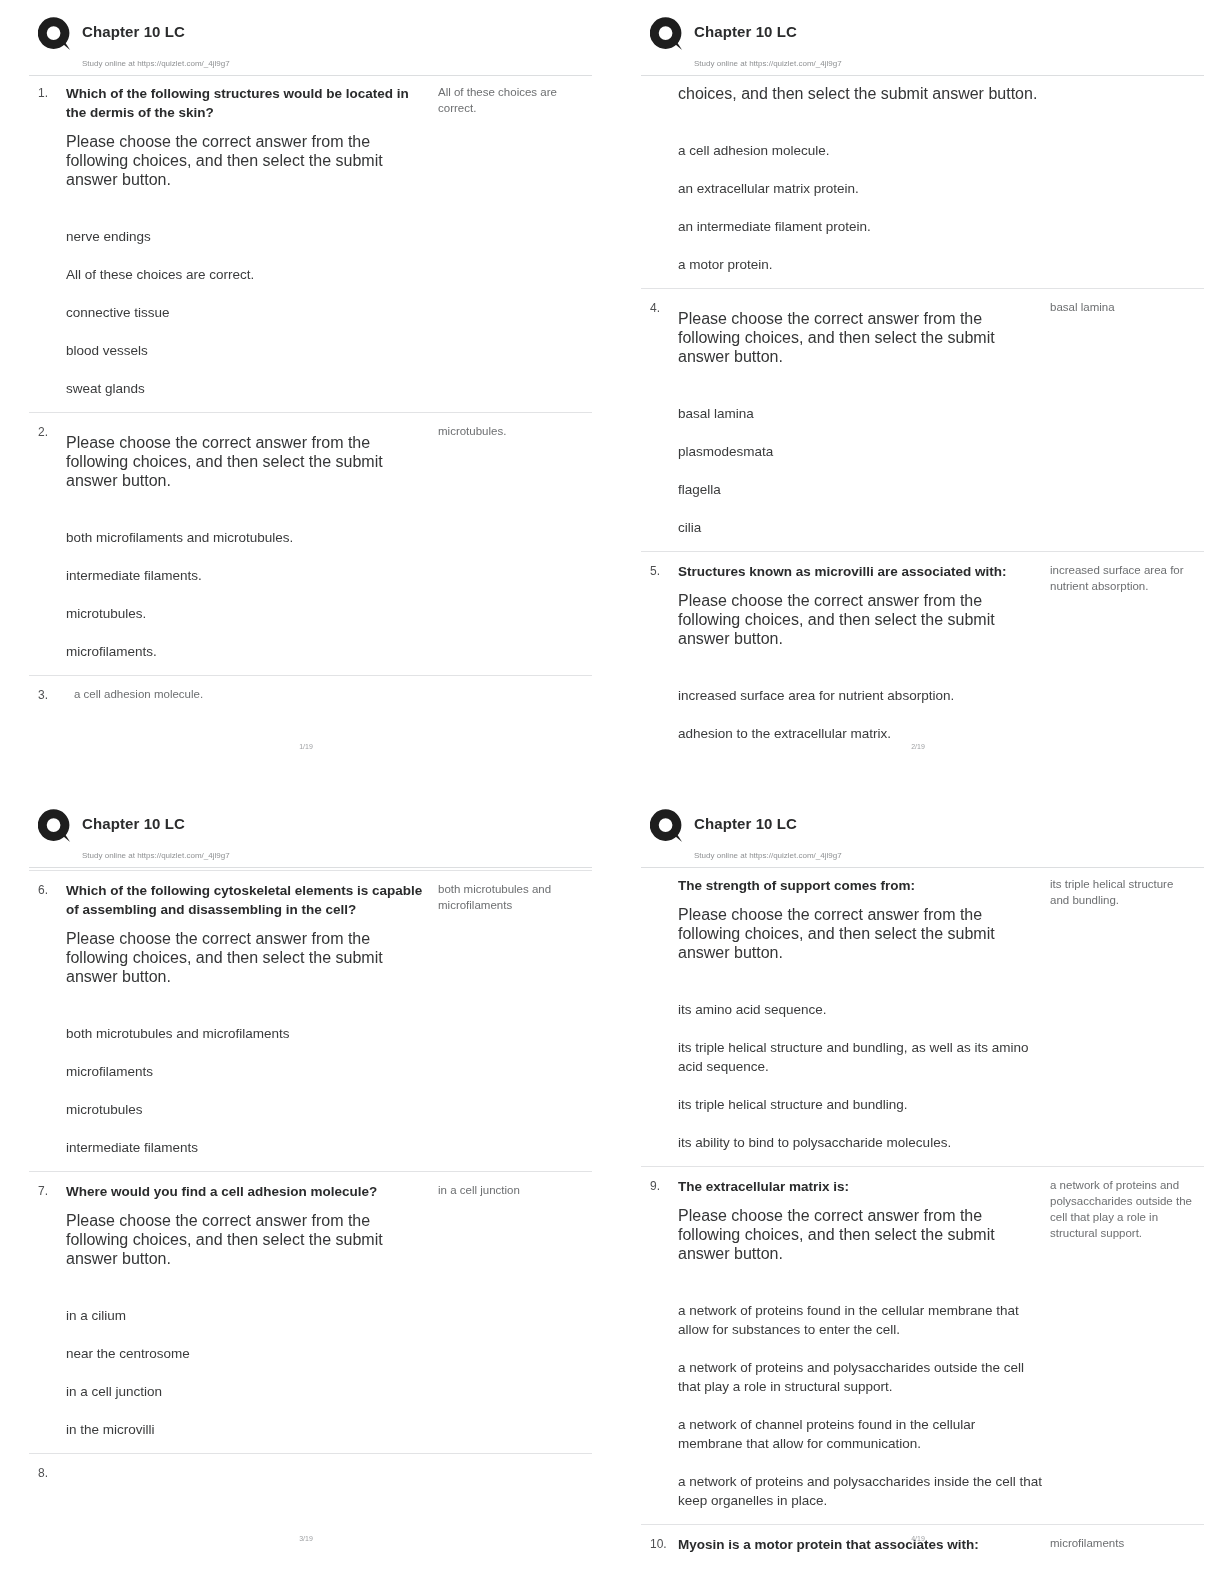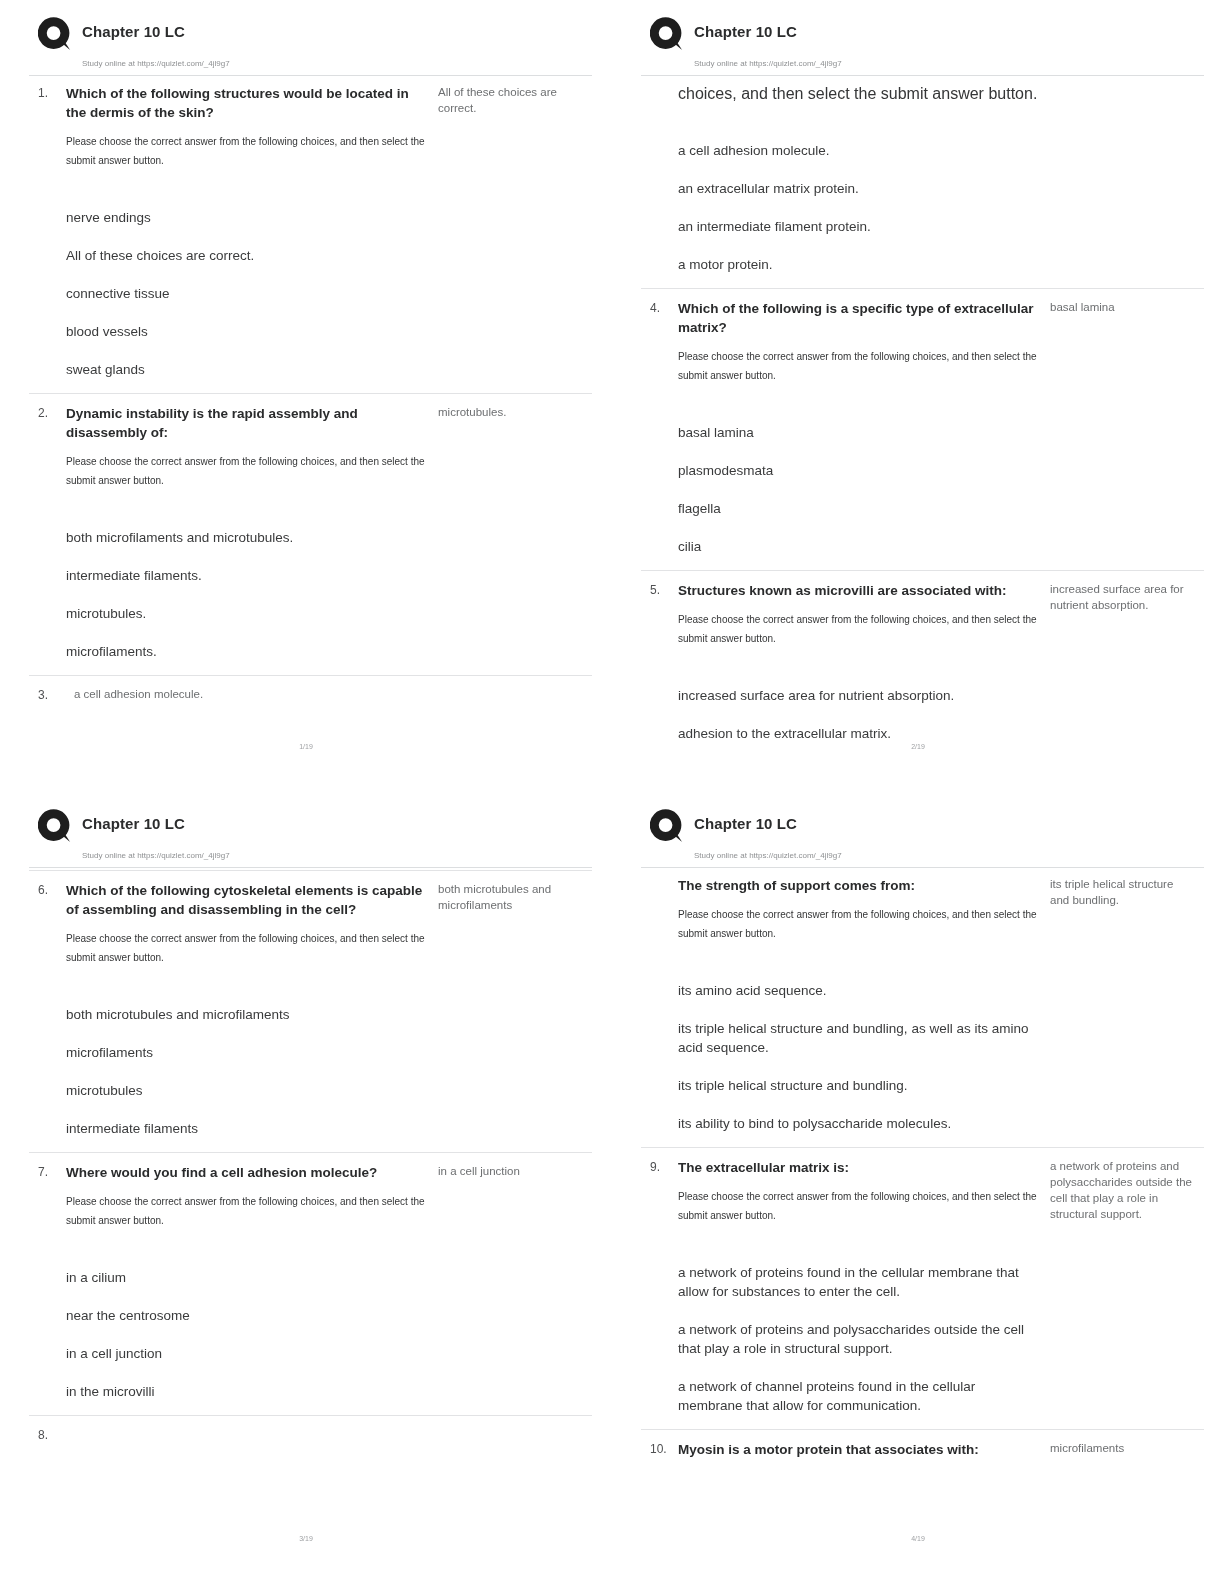--- a/index.html
+++ b/index.html
@@ -34,21 +34,21 @@
   .num {
     flex: 0 0 28px; width: 28px;
     font-size: 12px; color: #4f5052; padding-top: 2px;
   }
   .main { width: 364px; flex: 0 0 364px; }
   .ans {
     flex: 1 1 auto; margin-left: 8px;
     font-size: 11.5px; line-height: 16px; color: #6d6f71;
   }
   .qtext { font-size: 13.5px; line-height: 19px; font-weight: 600; color: #2a2b2c; }
-  .prompt { font-size: 10px; line-height: 19px; color: #353637; margin-top: 10px; }
+  .prompt { font-size: 16px; line-height: 19px; color: #353637; margin-top: 10px; }
   .cont   { font-size: 16px; line-height: 19px; color: #353637; }
   .options { margin-top: 38px; }
   .options.no-head { margin-top: 14px; }
   .option { font-size: 13.5px; line-height: 19px; color: #3a3b3c; }
   .option + .option { margin-top: 19px; }
   .sep { height: 1px; background: #e2e3e5; margin: 2px -9px 2px -9px; }
   .pfoot {
     position: absolute; bottom: 42px; left: 0; width: 100%;
     text-align: center; font-size: 7px; color: #9ea0a3;
   }
@@ -84,21 +84,20 @@
           <div class="option">sweat glands</div>
         </div>
       </div>
       <div class="ans">All of these choices are correct.</div>
     </div>
     <div class="sep"></div>
 
     <div class="block">
       <div class="num">2.</div>
       <div class="main">
-        <div class="qtext">Dynamic instability is the rapid assembly and disassembly of:</div>
         <div class="prompt">Please choose the correct answer from the following choices, and then select the submit answer button.</div>
         <div class="options">
           <div class="option">both microfilaments and microtubules.</div>
           <div class="option">intermediate filaments.</div>
           <div class="option">microtubules.</div>
           <div class="option">microfilaments.</div>
         </div>
       </div>
       <div class="ans">microtubules.</div>
     </div>
@@ -136,21 +135,20 @@
           <div class="option">a motor protein.</div>
         </div>
       </div>
       <div class="ans"></div>
     </div>
     <div class="sep"></div>
 
     <div class="block">
       <div class="num">4.</div>
       <div class="main">
-        <div class="qtext">Which of the following is a specific type of extracellular matrix?</div>
         <div class="prompt">Please choose the correct answer from the following choices, and then select the submit answer button.</div>
         <div class="options">
           <div class="option">basal lamina</div>
           <div class="option">plasmodesmata</div>
           <div class="option">flagella</div>
           <div class="option">cilia</div>
         </div>
       </div>
       <div class="ans">basal lamina</div>
     </div>
@@ -259,20 +257,21 @@
 
     <div class="block">
       <div class="num">9.</div>
       <div class="main">
         <div class="qtext">The extracellular matrix is:</div>
         <div class="prompt">Please choose the correct answer from the following choices, and then select the submit answer button.</div>
         <div class="options">
           <div class="option">a network of proteins found in the cellular membrane that allow for substances to enter the cell.</div>
           <div class="option">a network of proteins and polysaccharides outside the cell that play a role in structural support.</div>
           <div class="option">a network of channel proteins found in the cellular membrane that allow for communication.</div>
+          <div class="option">a network of proteins and polysaccharides inside the cell that keep organelles in place.</div>
         </div>
       </div>
       <div class="ans">a network of proteins and polysaccharides outside the cell that play a role in structural support.</div>
     </div>
     <div class="sep"></div>
 
     <div class="block">
       <div class="num">10.</div>
       <div class="main">
         <div class="qtext">Myosin is a motor protein that associates with:</div>

